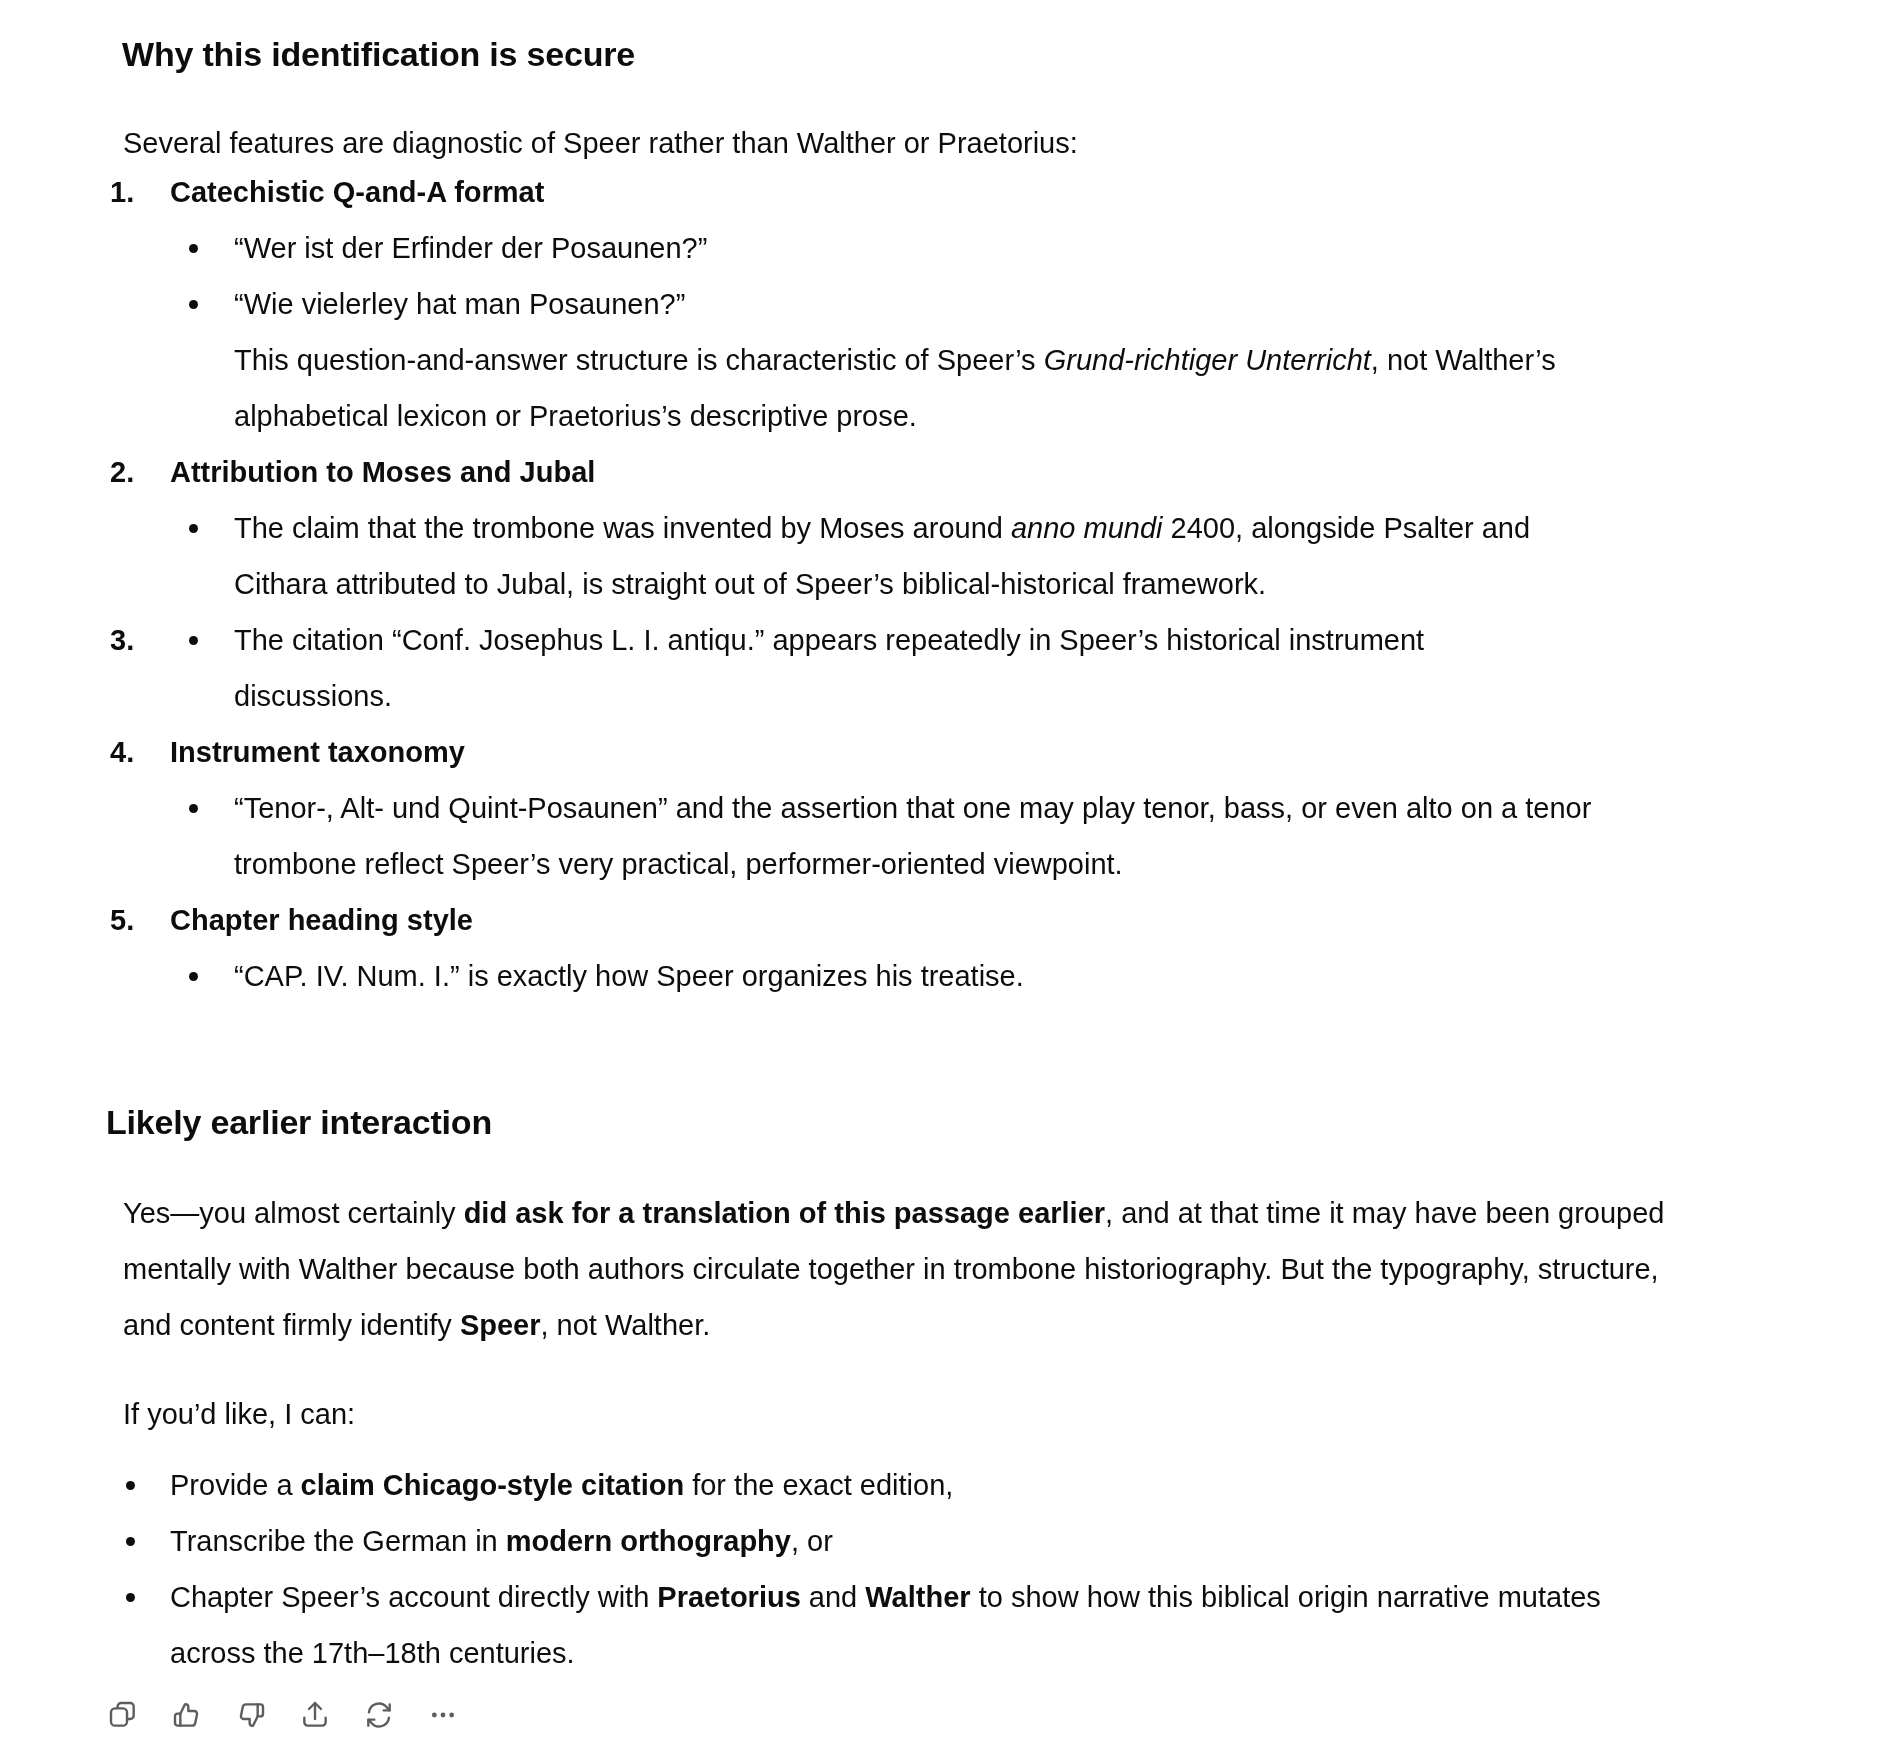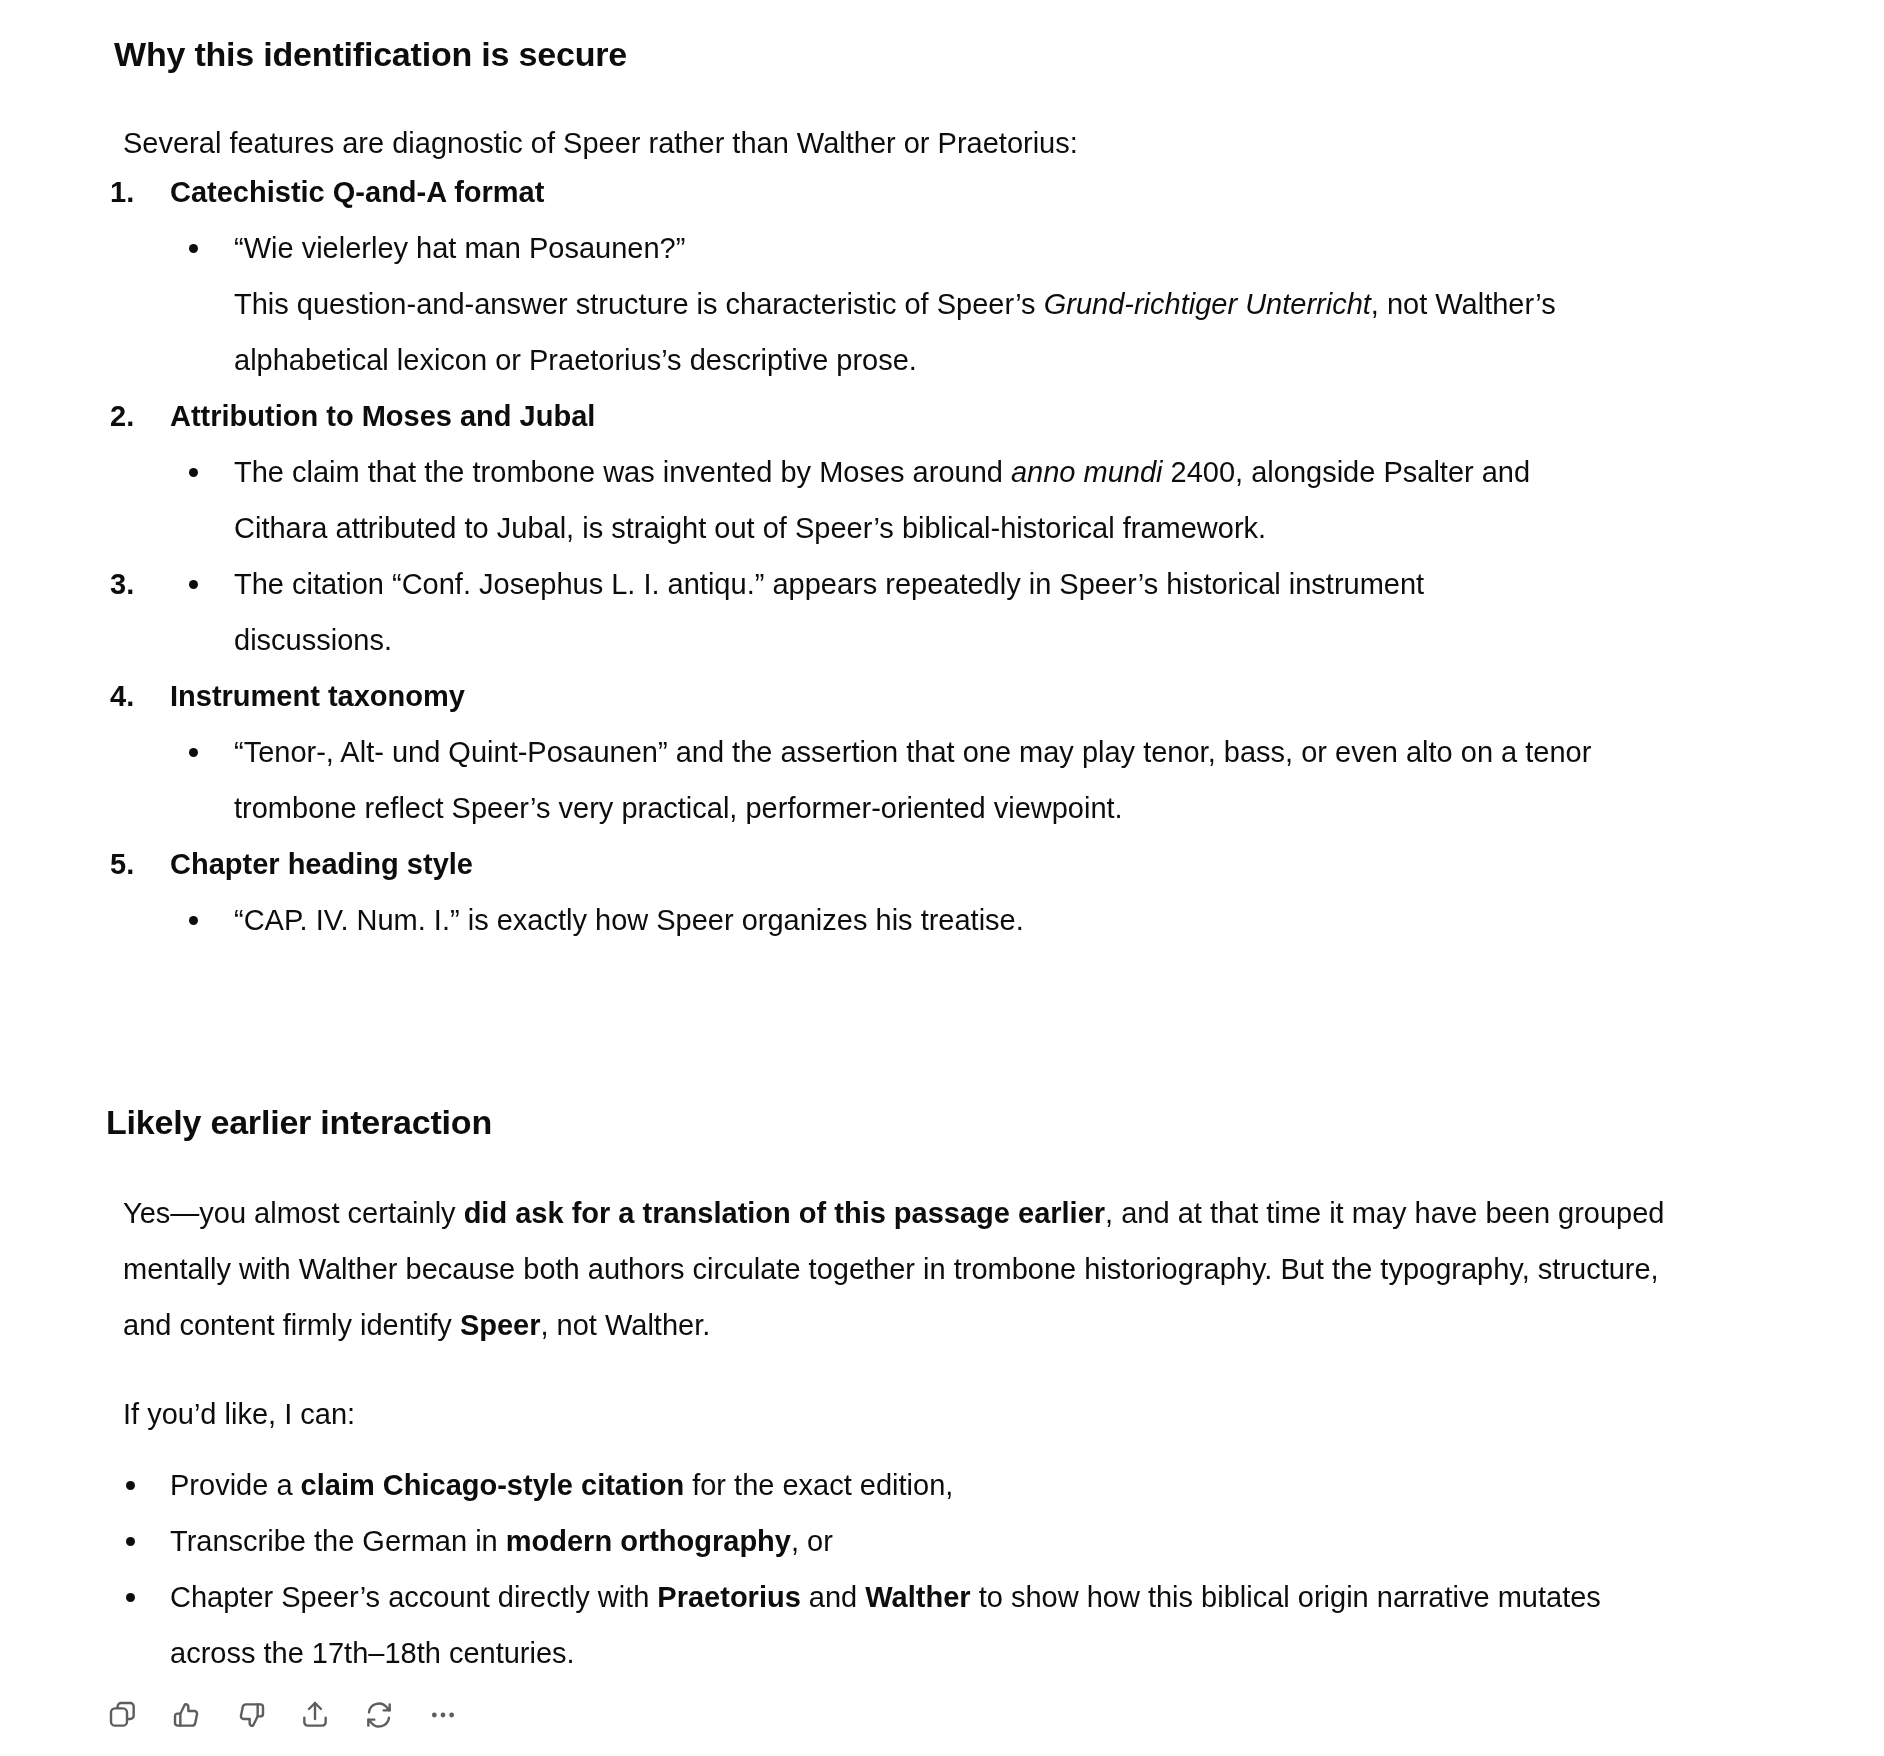--- a/index.html
+++ b/index.html
@@ -29,28 +29,29 @@
     ul.opts { list-style: none; margin: 0; padding: 0 0 0 64px; }
     ul.opts > li::before { left: -44px; }
     .actions { position: absolute; left: 106px; top: 1695px; display: flex; gap: 30px; }
     .act { width: 34px; height: 40px; display: flex; align-items: center; justify-content: center; cursor: pointer; }
     .act svg { width: 32px; height: 32px; }
   </style>
 </head>
 <body>
 
 <div class="content">
-  <h3 style="position:absolute; top:34px; left:8px;">Why this identification is secure</h3>
+  <h3 style="position:absolute; top:34px; left:16px;">Why this identification is secure</h3>
   <p style="position:absolute; top:98px; left:0;">Several features are diagnostic of Speer rather than Walther or Praetorius:</p>
 
   <ol class="main" style="position:absolute; top:164px; left:0; width:1560px;">
     <li>
       <span class="num">1.</span>
       <b>Catechistic Q-and-A format</b>
       <ul class="sub">
+        <li>“Wer ist der Erfinder der Posaunen?”</li>
         <li>
           <span>“Wie vielerley hat man Posaunen?”</span><br>
           <span>This question-and-answer structure is characteristic of Speer’s </span><i>Grund-richtiger Unterricht</i><span>, not Walther’s alphabetical lexicon or Praetorius’s descriptive prose.</span>
         </li>
       </ul>
     </li>
     <li>
       <span class="num">2.</span>
       <b>Attribution to Moses and Jubal</b>
       <ul class="sub">

